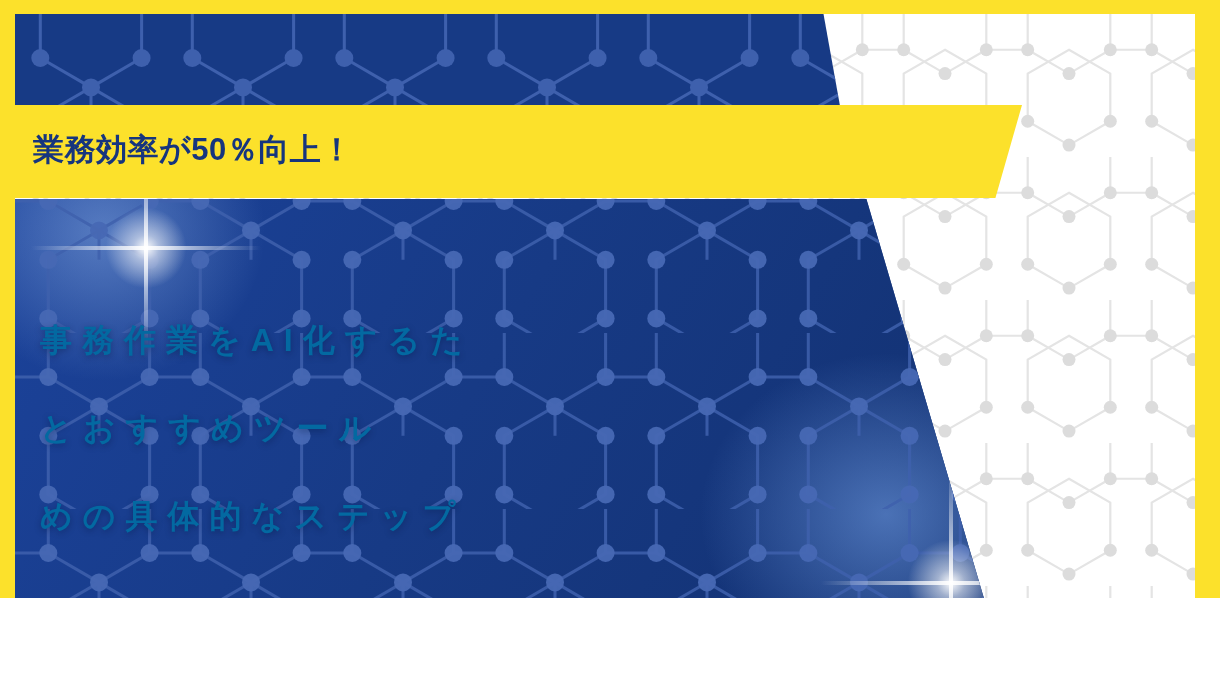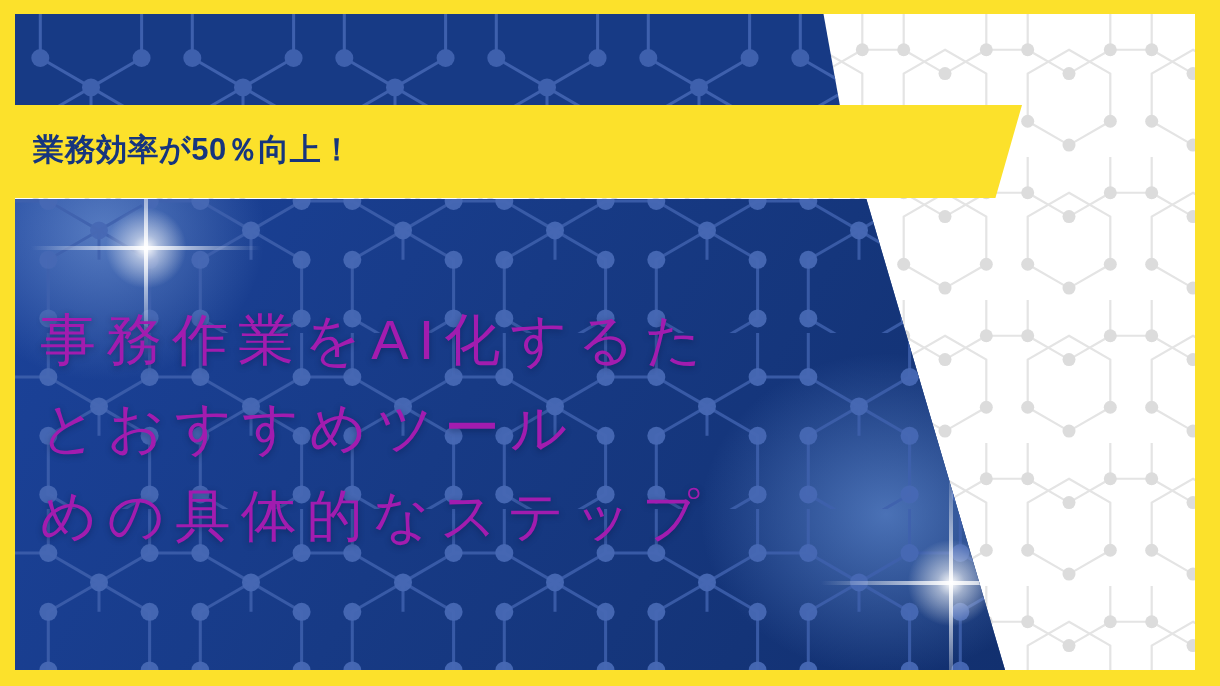--- a/index.html
+++ b/index.html
@@ -7,21 +7,21 @@
     padding: 0;
     background: #ffffff;
   }
   body {
     font-family: "Liberation Sans", sans-serif;
   }
 
   #banner {
     position: relative;
     width: 1220px;
-    height: 686px;
+    height: 598px;
     overflow: hidden;
     background: #FCE12B;
   }
 
   
   .canvas {
     position: absolute;
     left: 15px;
     top: 14px;
     width: 1180px;
@@ -123,23 +123,23 @@
     color: #16357E;
     letter-spacing: 0.5px;
     line-height: 44px;
     white-space: nowrap;
   }
 
   .title {
     position: absolute;
     left: 40px;
     top: 296px;
-    color: #a21caf;
-    font-size: 56px;
-    font-weight: normal;
+    color: #0369a1;
+    font-size: 32px;
+    font-weight: bold;
     letter-spacing: 10px;
     line-height: 88px;
     white-space: nowrap;
     text-shadow: 0 2px 6px rgba(4,18,54,0.38);
   }
   .title .line { display: block; }
 </style>
 </head>
 <body>
 

